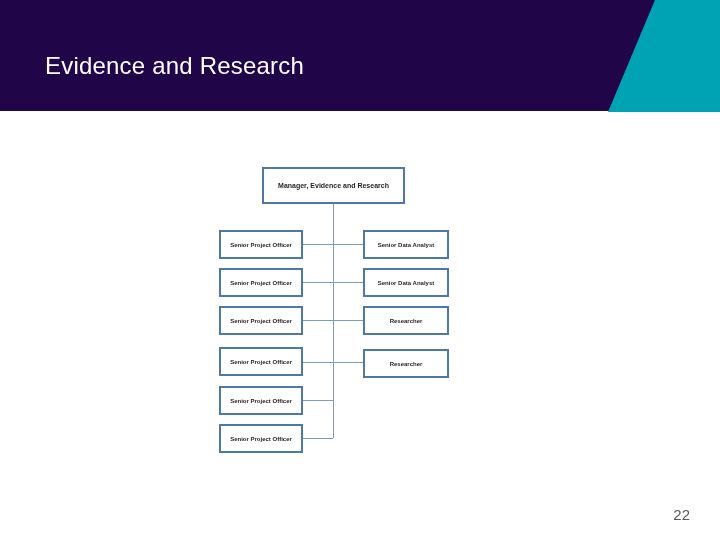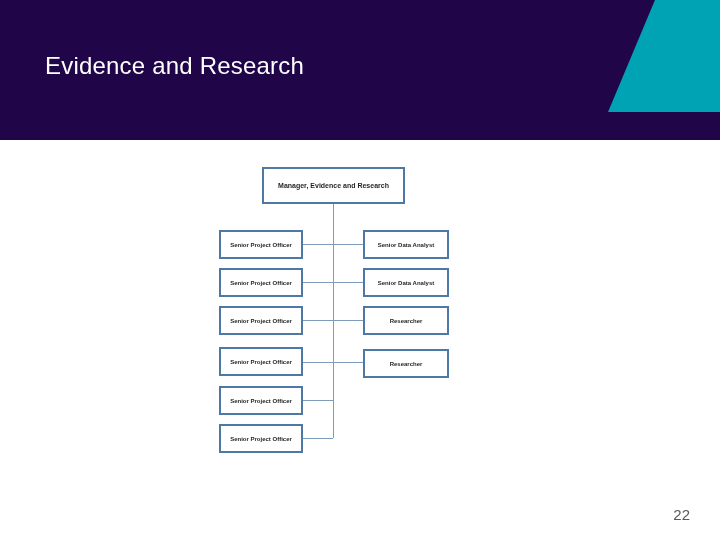--- a/index.html
+++ b/index.html
@@ -2,21 +2,21 @@
 <html style="--header-bg: #200549; --accent-teal: #00a3b4; --title-text: #ffffff; --box-border: #4e79a6; --connector: #7d9cba; --box-text: #262626; --page-number-text: #595959;"><head>
 <meta charset="utf-8">
 <style>
   html,body{margin:0;padding:0;}
   body{
     width:720px;height:540px;position:relative;overflow:hidden;
     background:#ffffff;
     font-family:"Liberation Sans", sans-serif;
   }
   .header{
-    position:absolute;left:0;top:0;width:720px;height:140px;
+    position:absolute;left:0;top:0;width:720px;height:111px;
     background:var(--header-bg,#200549);
   }
   .accent{
     position:absolute;right:0;top:0;width:120px;height:112px;
     background:var(--accent-teal,#00a3b4);
     clip-path:polygon(45.8% 0,100% 0,100% 100%,6.7% 100%);
   }
   .title{
     position:absolute;left:45px;top:53px;
     color:var(--title-text,#ffffff);

